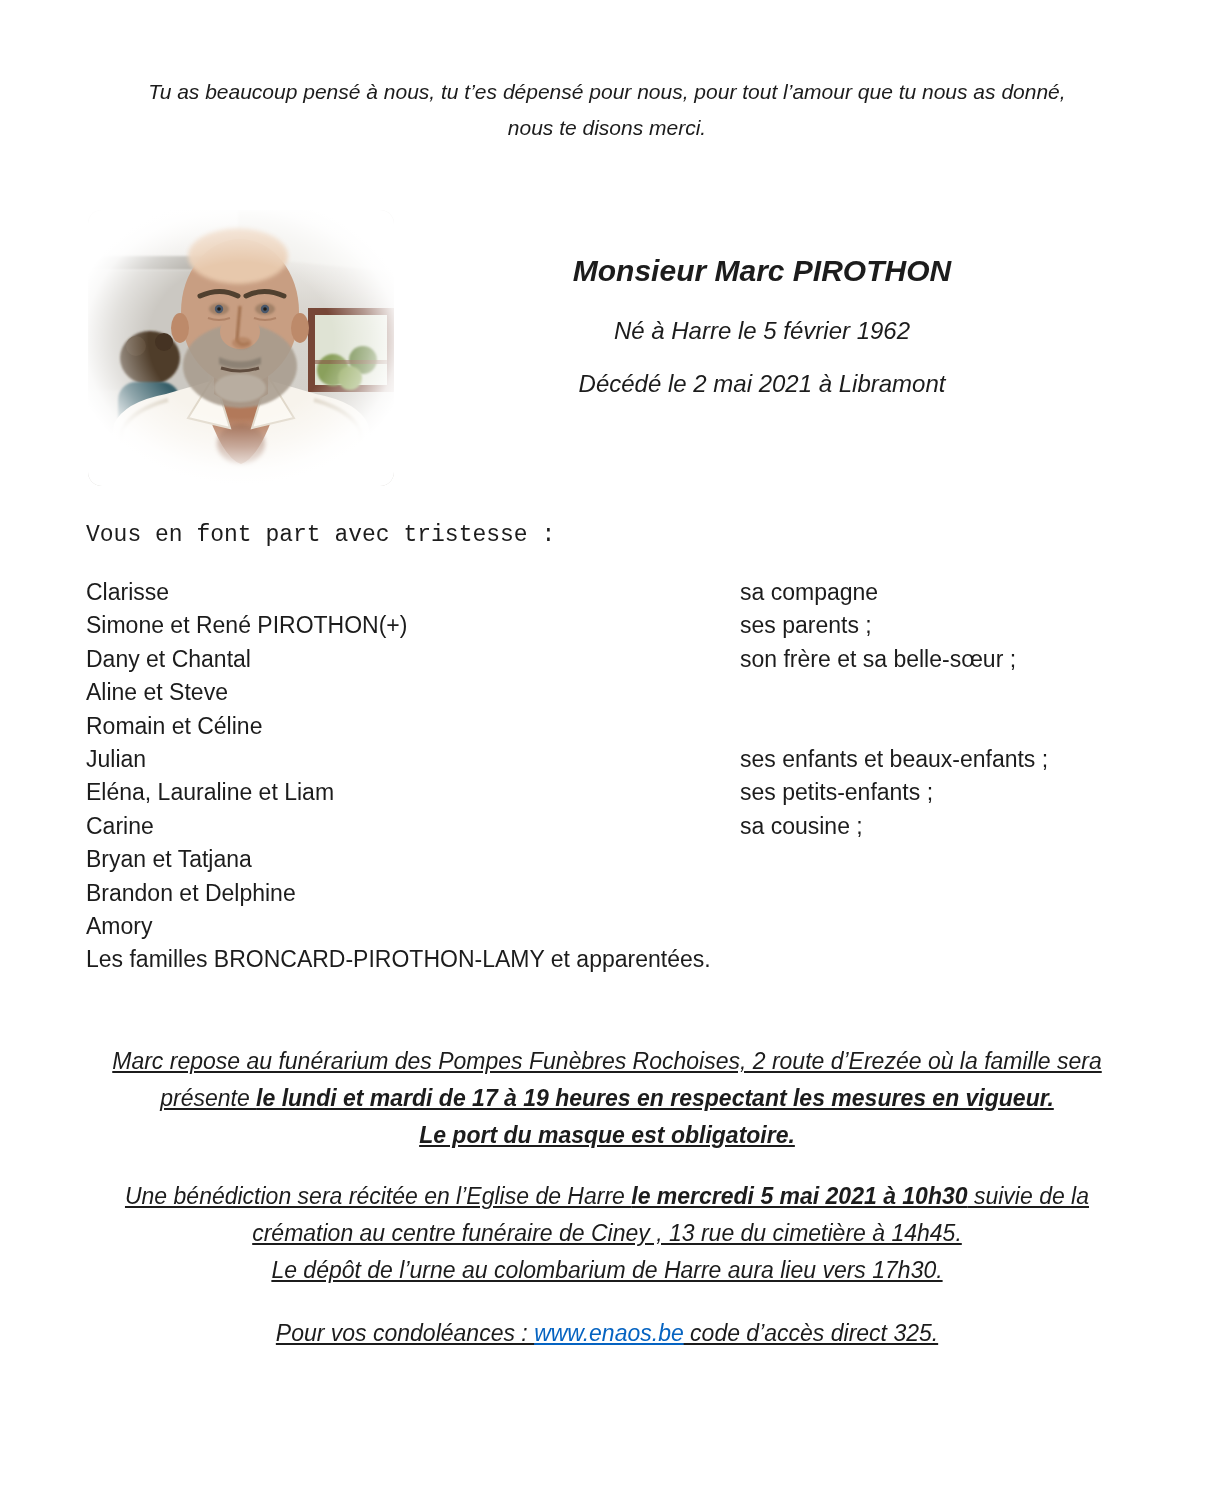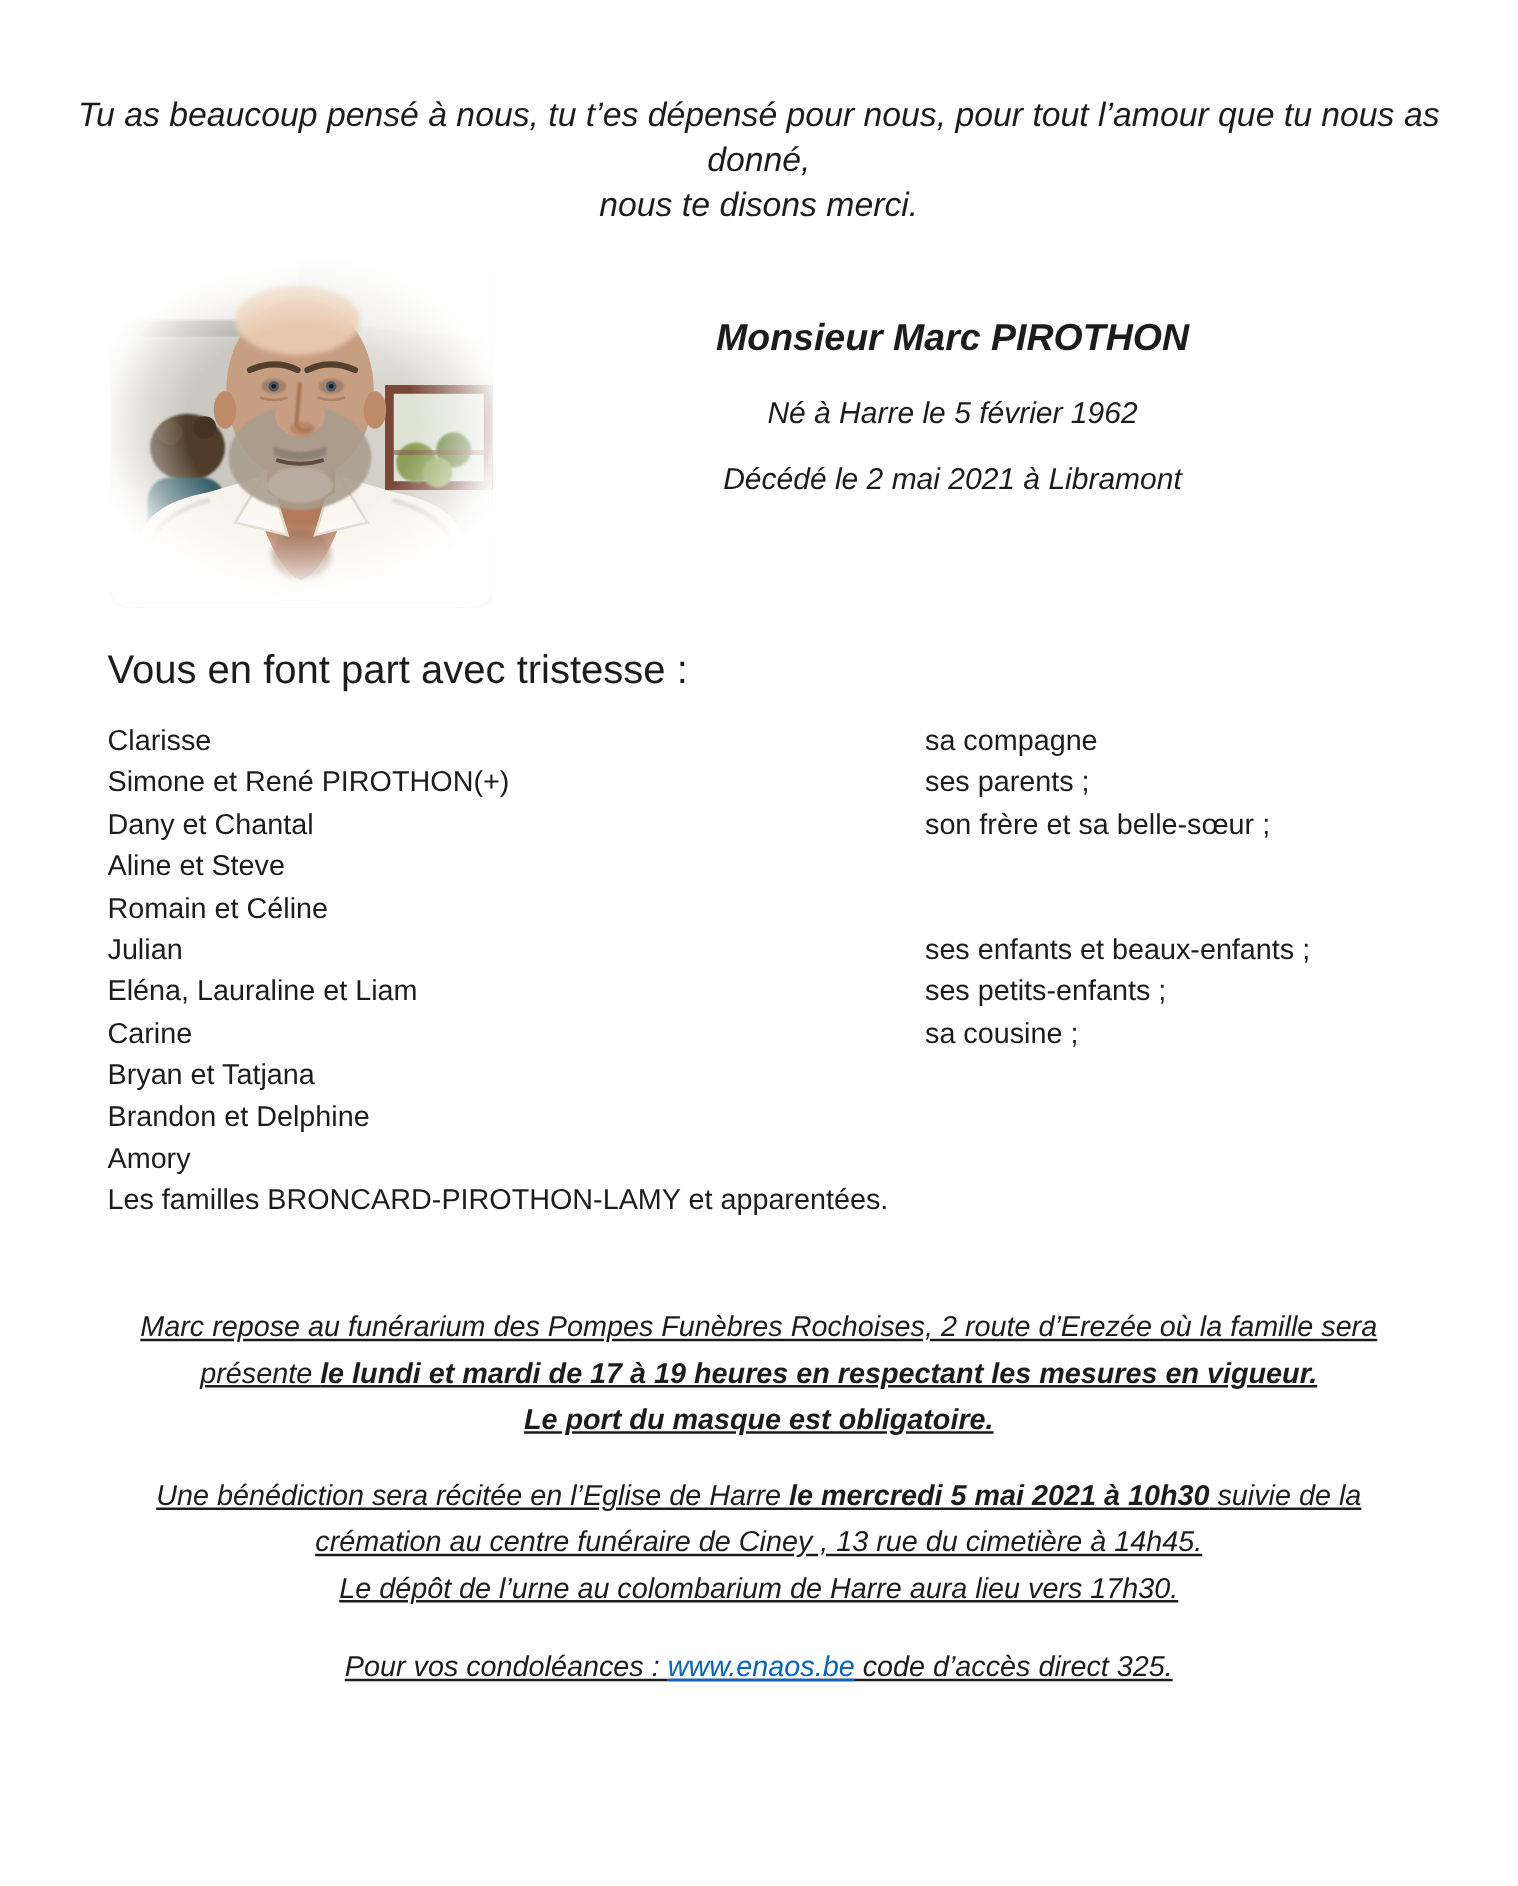--- a/index.html
+++ b/index.html
@@ -7,21 +7,21 @@
     position:relative;
     width:1214px;height:1509px;
     background:#fff;
     font-family:"Liberation Sans","DejaVu Sans",sans-serif;
     color:#1c1c1c;
     overflow:hidden;
   }
   .quote{
     position:absolute;top:74px;left:60px;right:60px;
     text-align:center;font-style:italic;
-    font-size:27px;line-height:36px;
+    font-size:21px;line-height:36px;
     white-space:pre-line;margin:0;
   }
   
   .photo{
     position:absolute;left:88px;top:210px;width:306px;height:276px;
     border-radius:14px;overflow:hidden;
   }
   .photo svg{display:block;width:100%;height:100%;filter:blur(0.4px);}
   .feather{
     position:absolute;inset:0;pointer-events:none;
@@ -35,21 +35,21 @@
   .title-block{
     position:absolute;left:392px;top:253px;width:740px;
     text-align:center;font-style:italic;
   }
   .title-block h1{font-size:30px;font-weight:bold;margin:0;line-height:36px;}
   .birth{font-size:24px;margin:27px 0 0 0;line-height:30px;}
   .death{font-size:24px;margin:23px 0 0 0;line-height:30px;}
   
   .intro{
     position:absolute;left:86px;top:520px;margin:0;
-    font-size:32px;line-height:30px;font-style:normal;
+    font-size:23px;line-height:30px;font-style:normal;font-family:Liberation Mono, monospace;
   }
   .family{
     position:absolute;left:86px;top:576px;right:70px;
     font-size:23px;
   }
   .family .row{position:relative;line-height:33.4px;height:33.4px;}
   .family .relation{position:absolute;left:654px;top:0;white-space:nowrap;}
   
   .para{
     position:absolute;left:95px;right:95px;margin:0;

